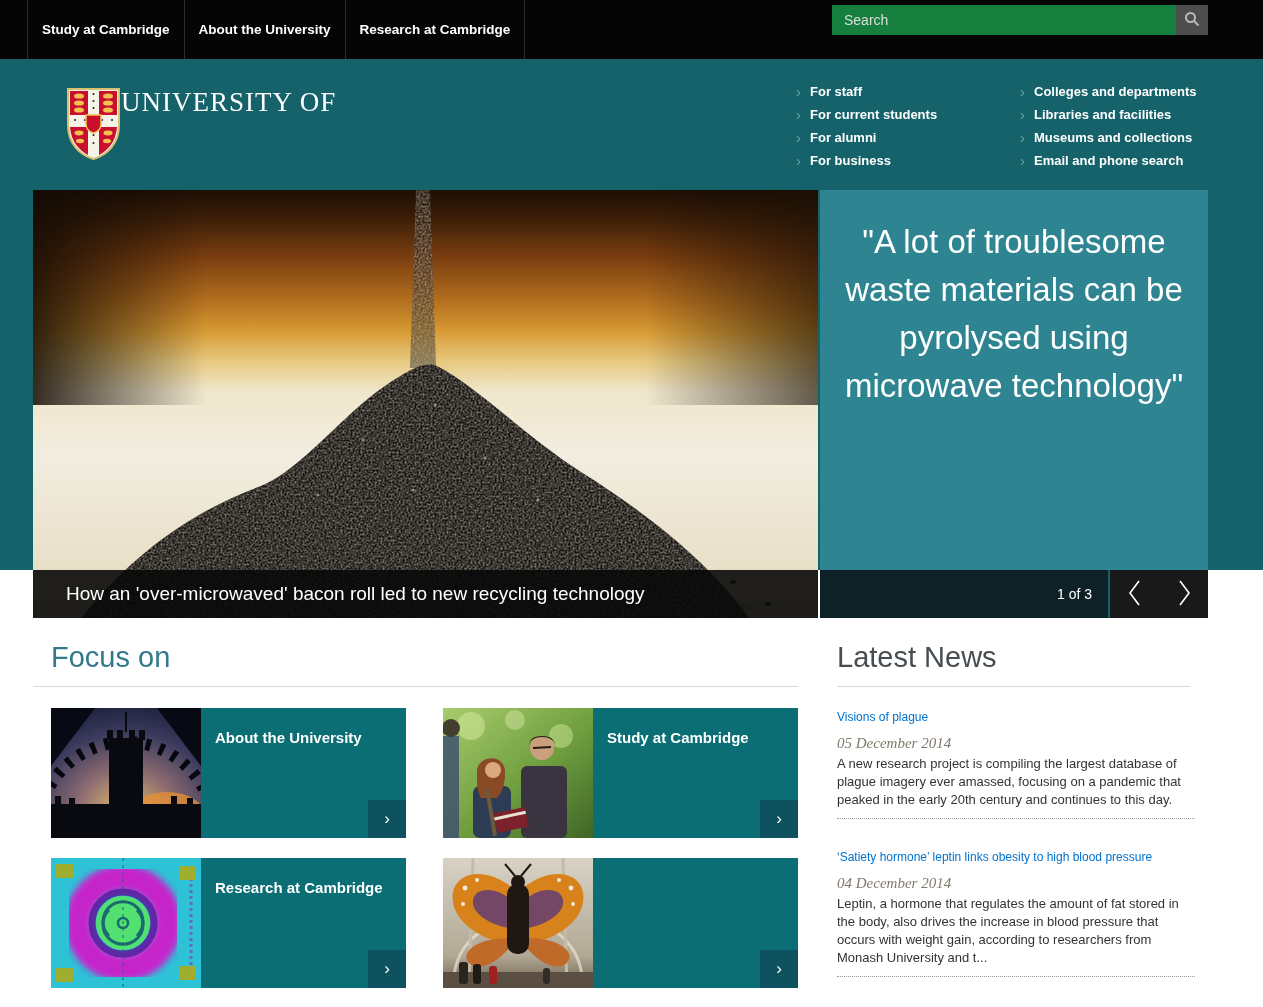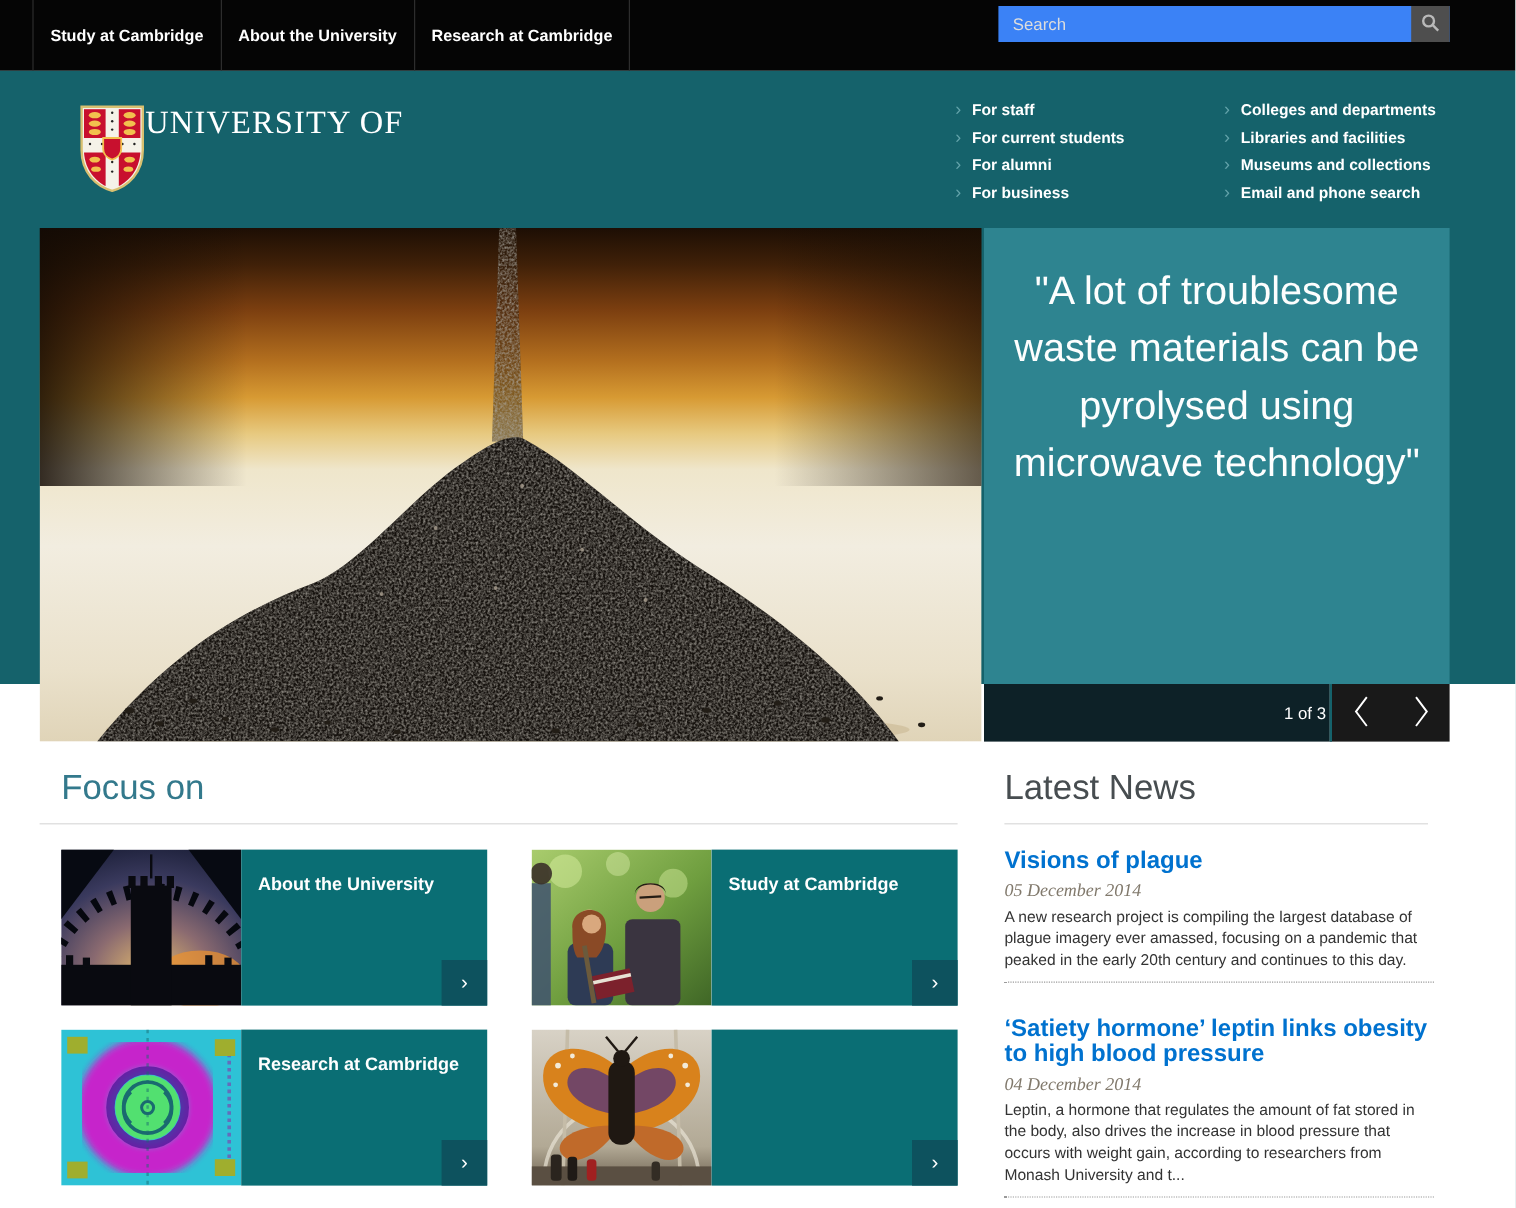--- a/index.html
+++ b/index.html
@@ -6,21 +6,21 @@
   html,body { background:#ffffff; }
   body { font-family:"Liberation Sans", sans-serif; }
   #page { position:relative; width:1263px; height:1007px; background:#fff; overflow:hidden; }
 
   
   .topbar { position:absolute; top:0; left:0; width:1263px; height:59px; background:#050505; }
   .tabs { position:absolute; left:27px; top:0; height:59px; display:flex; }
   .tab { display:flex; align-items:center; padding:0 14px; color:#fff; font-size:13.5px;
          font-weight:bold; border-left:1px solid #2d2d2d; cursor:pointer; }
   .tab:last-child { border-right:1px solid #2d2d2d; }
-  .searchbox { position:absolute; left:832px; top:5px; width:376px; height:30px; display:flex; background:#3b82f6;align-items:center; }
+  .searchbox { position:absolute; left:832px; top:5px; width:376px; height:30px; display:flex; background:#15803d;align-items:center; }
   .searchbox input { flex:1; background:transparent; border:none; outline:none; color:#eee;
                      font-size:14px; padding:0 12px; font-family:"Liberation Sans",sans-serif; }
   .searchbox input::placeholder { color:#ddd; opacity:1; }
   .search-btn { width:32px; height:30px; background:#4e4e4e; border:none; cursor:pointer;
                 display:flex; align-items:center; justify-content:center; }
 
   
   .tealband { position:absolute; top:59px; left:0; width:1263px; height:511px; background:#15626b; }
   .logo { position:absolute; top:87px; left:66px; display:flex; align-items:flex-start; }
   .logo-text { color:#fff; font-family:"Liberation Serif", serif; }
@@ -37,21 +37,21 @@
   .hero-photo { position:absolute; left:33px; top:190px; width:785px; height:428px; }
   .hero-photo svg { display:block; width:785px; height:428px; }
   .caption { position:absolute; left:0; bottom:0; width:785px; height:48px;
              background:rgba(9,9,9,0.9); display:flex; align-items:center;
              padding-left:33px; color:#fff; font-size:19px; font-weight:300; cursor:pointer; }
   .quote-panel { position:absolute; left:820px; top:190px; width:388px; height:380px; background:#2e8490; }
   .quote { margin:28px 10px 0; color:#fdfefe; font-size:33px; line-height:48px;
            text-align:center; font-weight:300; }
   .pagebar { position:absolute; left:820px; top:570px; width:288px; height:48px; background:#0d2127;
              color:#fff; font-size:14px; display:flex; align-items:center;
-             justify-content:flex-end; padding-right:3px; }
+             justify-content:flex-end; padding-right:16px; }
   .arrows { position:absolute; left:1108px; top:570px; width:100px; height:48px; background:#191919;
             border-left:2px solid #15626b; display:flex; }
   .arrow-btn { flex:1; display:flex; align-items:center; justify-content:center;
                background:transparent; border:none; cursor:pointer; }
 
   
   .focus-heading { position:absolute; left:51px; top:641px; font-size:29px; font-weight:300; color:#33798c; }
   .rule { position:absolute; border-top:1px solid #dadada; height:0; }
   .focus-rule { left:33px; top:686px; width:765px; }
   .tile { position:absolute; width:355px; height:130px; display:flex; cursor:pointer; }
@@ -65,21 +65,21 @@
   #tile-study    { left:443px; top:708px; }
   #tile-research { left:51px;  top:858px; }
   #tile-whatson  { left:443px; top:858px; }
 
   
   .news-heading { position:absolute; left:837px; top:641px; font-size:29px; font-weight:300; color:#474d50; }
   .news-rule { left:837px; top:686px; width:353px; }
   .news-item { position:absolute; left:837px; width:358px; }
   #news-1 { top:707px; }
   #news-2 { top:847px; }
-  .headline { color:#0072cf; font-weight:bold; font-size:20px; line-height:21px; cursor:pointer; }
+  .headline { color:#0072cf; font-weight:normal; font-size:12px; line-height:21px; cursor:pointer; }
   .news-date { font-family:"Liberation Serif", serif; font-style:italic; color:#81796c;
                font-size:15px; margin-top:7px; }
   .news-summary { color:#333; font-size:13px; line-height:18px; margin-top:3px; }
   .news-sep { border-bottom:1px dotted #9a9a9a; margin-top:9px; }
 </style>
 </head>
 <body>
 
 <div id="page">
 
@@ -233,20 +233,21 @@
       </g>
       <g fill="#a79c8d" opacity="0.8">
         <circle cx="330" cy="250" r="1.6"></circle>
           <circle cx="402" cy="215" r="1.6"></circle>
           <circle cx="452" cy="268" r="1.6"></circle>
         <circle cx="285" cy="305" r="1.6"></circle>
           <circle cx="505" cy="310" r="1.6"></circle>
           <circle cx="380" cy="300" r="1.6"></circle>
       </g>
     </svg>
+    <div class="caption">How an 'over-microwaved' bacon roll led to new recycling technology</div>
   </div>
 
   <div class="quote-panel">
     <div class="quote">"A lot of troublesome waste materials can be pyrolysed using microwave technology"</div>
   </div>
 
   <div class="pagebar">
     <span>1 of 3</span>
   </div>
   <div class="arrows">

